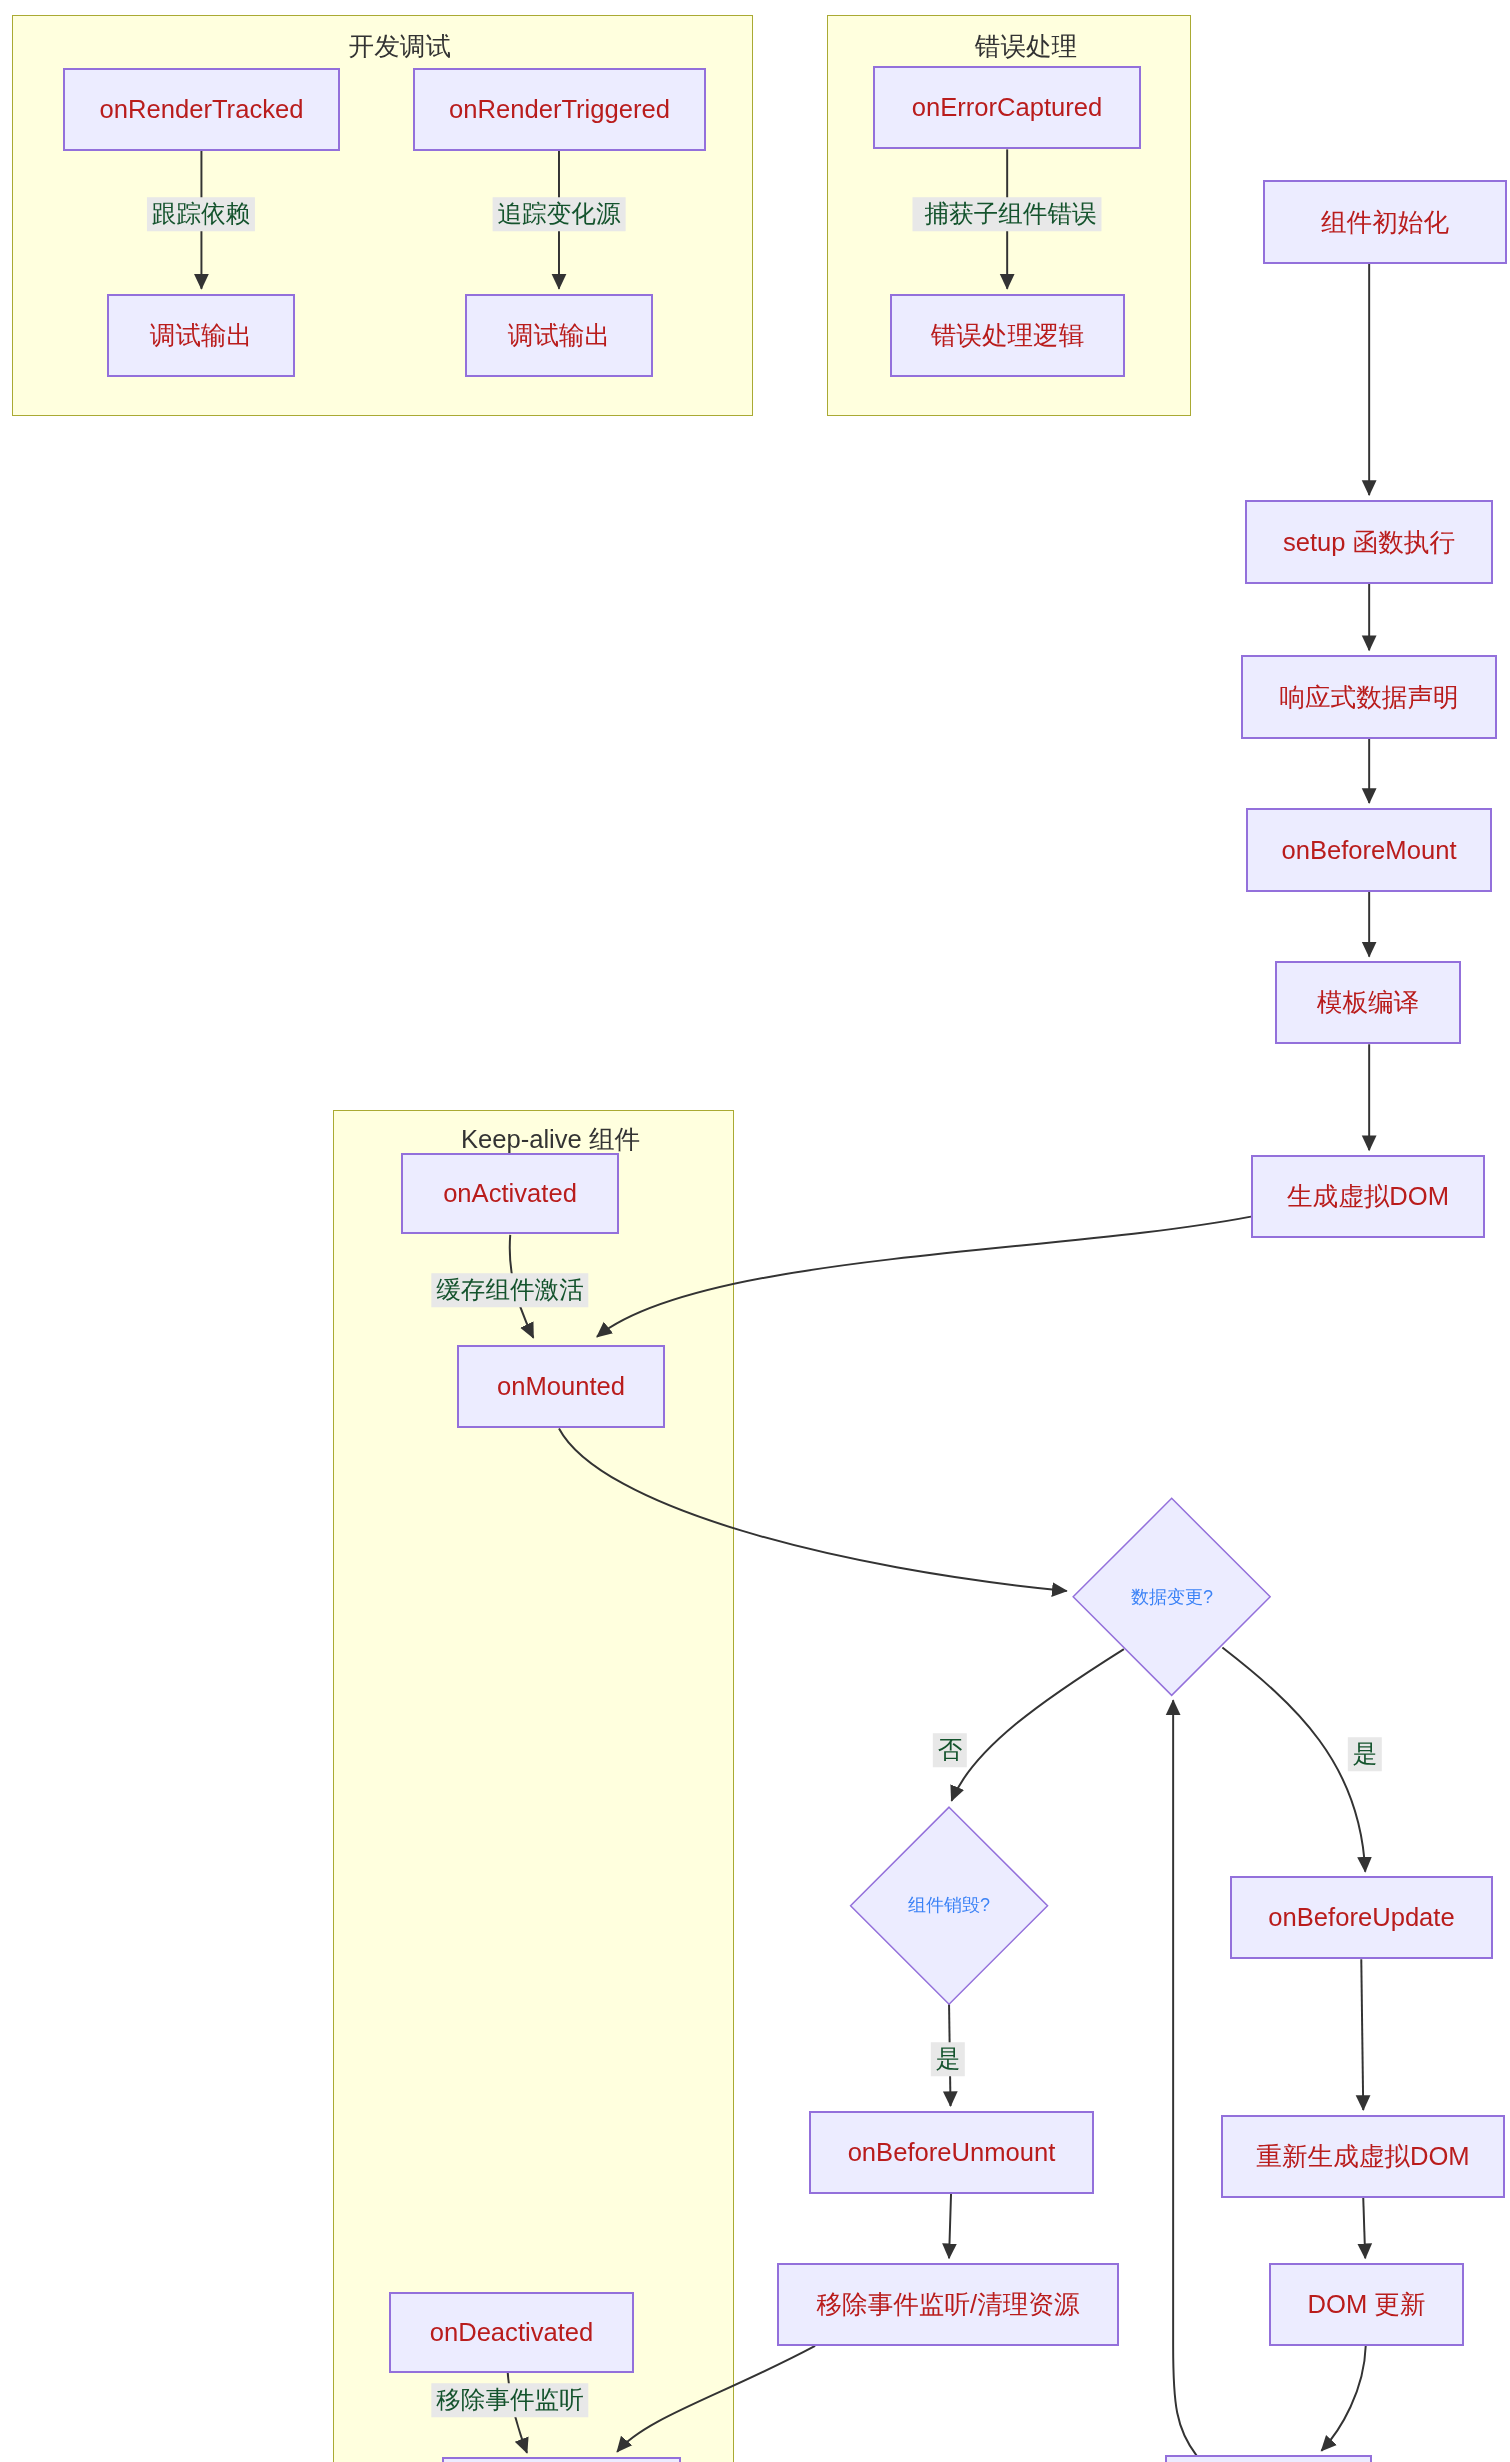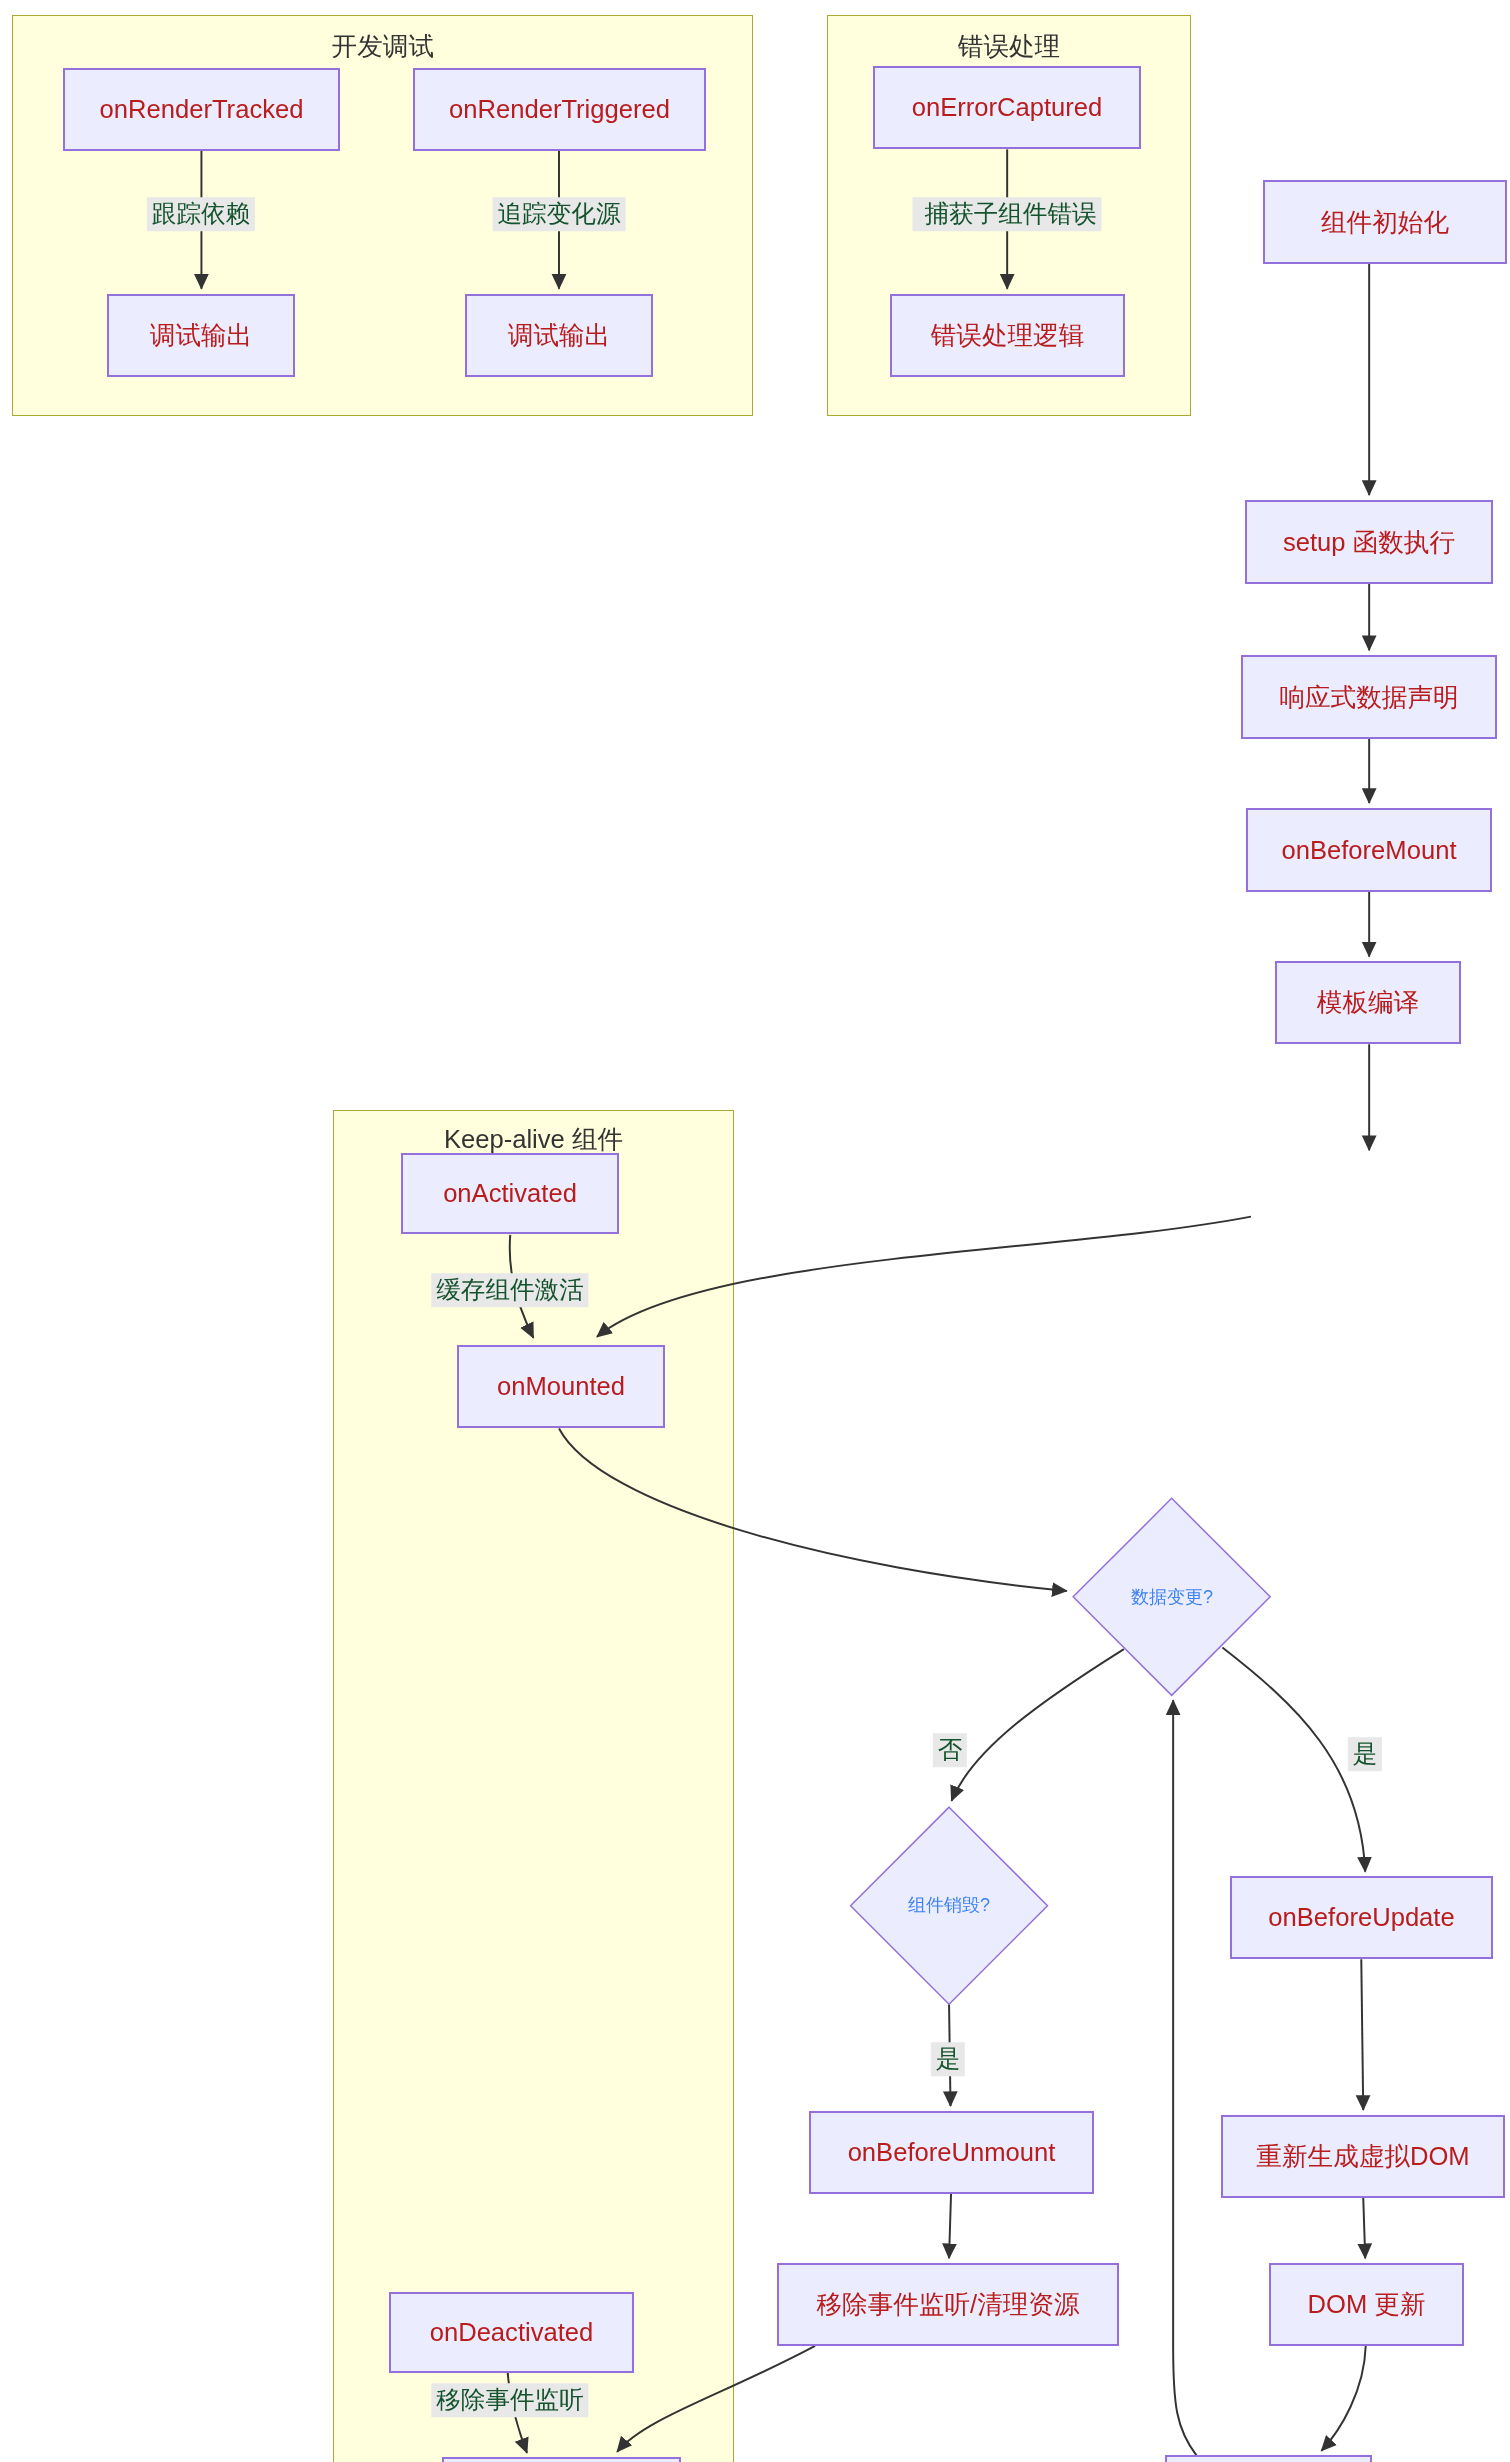--- a/index.html
+++ b/index.html
@@ -17,20 +17,21 @@
     border:1.5px solid var(--cluster-border,#aaaa33);
     box-sizing:border-box;
     z-index:0;
   }
   .cluster-title{
     position:absolute;
     text-align:center;
     font-size:25.6px;
     color:#333;
     z-index:2;
+    padding-left:17px;
   }
   #edges{
     position:absolute;left:0;top:0;
     z-index:1;
   }
   .edge-label{
     position:absolute;
     transform:translate(-50%,-50%);
     background:var(--label-bg,#e8e8e8);
     color:#14532d;
@@ -115,20 +116,21 @@
     <div class="node" style="left: 413px; top: 68px; width: 293px; height: 83px;">onRenderTriggered</div>
     <div class="node" style="left: 107px; top: 294px; width: 188px; height: 83px;">调试输出</div>
     <div class="node" style="left: 465px; top: 294px; width: 188px; height: 83px;">调试输出</div>
     <div class="node" style="left: 873px; top: 66px; width: 268px; height: 83px;">onErrorCaptured</div>
     <div class="node" style="left: 890px; top: 294px; width: 235px; height: 83px;">错误处理逻辑</div>
     <div class="node" style="left: 1263px; top: 180px; width: 244px; height: 84px;">组件初始化</div>
     <div class="node" style="left: 1245px; top: 500px; width: 248px; height: 84px;">setup 函数执行</div>
     <div class="node" style="left: 1241px; top: 655px; width: 256px; height: 84px;">响应式数据声明</div>
     <div class="node" style="left: 1246px; top: 808px; width: 246px; height: 84px;">onBeforeMount</div>
     <div class="node" style="left: 1275px; top: 961px; width: 186px; height: 83px;">模板编译</div>
+    <div class="node" style="left: 1251px; top: 1155px; width: 234px; height: 83px;">生成虚拟DOM</div>
     <div class="node" style="left: 401px; top: 1153px; width: 218px; height: 81px;">onActivated</div>
     <div class="node" style="left: 457px; top: 1345px; width: 208px; height: 83px;">onMounted</div>
     <div class="node" style="left: 1230px; top: 1876px; width: 263px; height: 83px;">onBeforeUpdate</div>
     <div class="node" style="left: 1221px; top: 2115px; width: 284px; height: 83px;">重新生成虚拟DOM</div>
     <div class="node" style="left: 1269px; top: 2263px; width: 195px; height: 83px;">DOM 更新</div>
     <div class="node" style="left: 1165px; top: 2455px; width: 207px; height: 83px;">onUpdated</div>
     <div class="node" style="left: 809px; top: 2111px; width: 285px; height: 83px;">onBeforeUnmount</div>
     <div class="node" style="left: 777px; top: 2263px; width: 342px; height: 83px;">移除事件监听/清理资源</div>
     <div class="node" style="left: 389px; top: 2264px; width: 245px; height: 81px; margin-top: 28px;">onDeactivated</div>
     <div class="node" style="left: 442px; top: 2457px; width: 239px; height: 81px;">onUnmounted</div>

